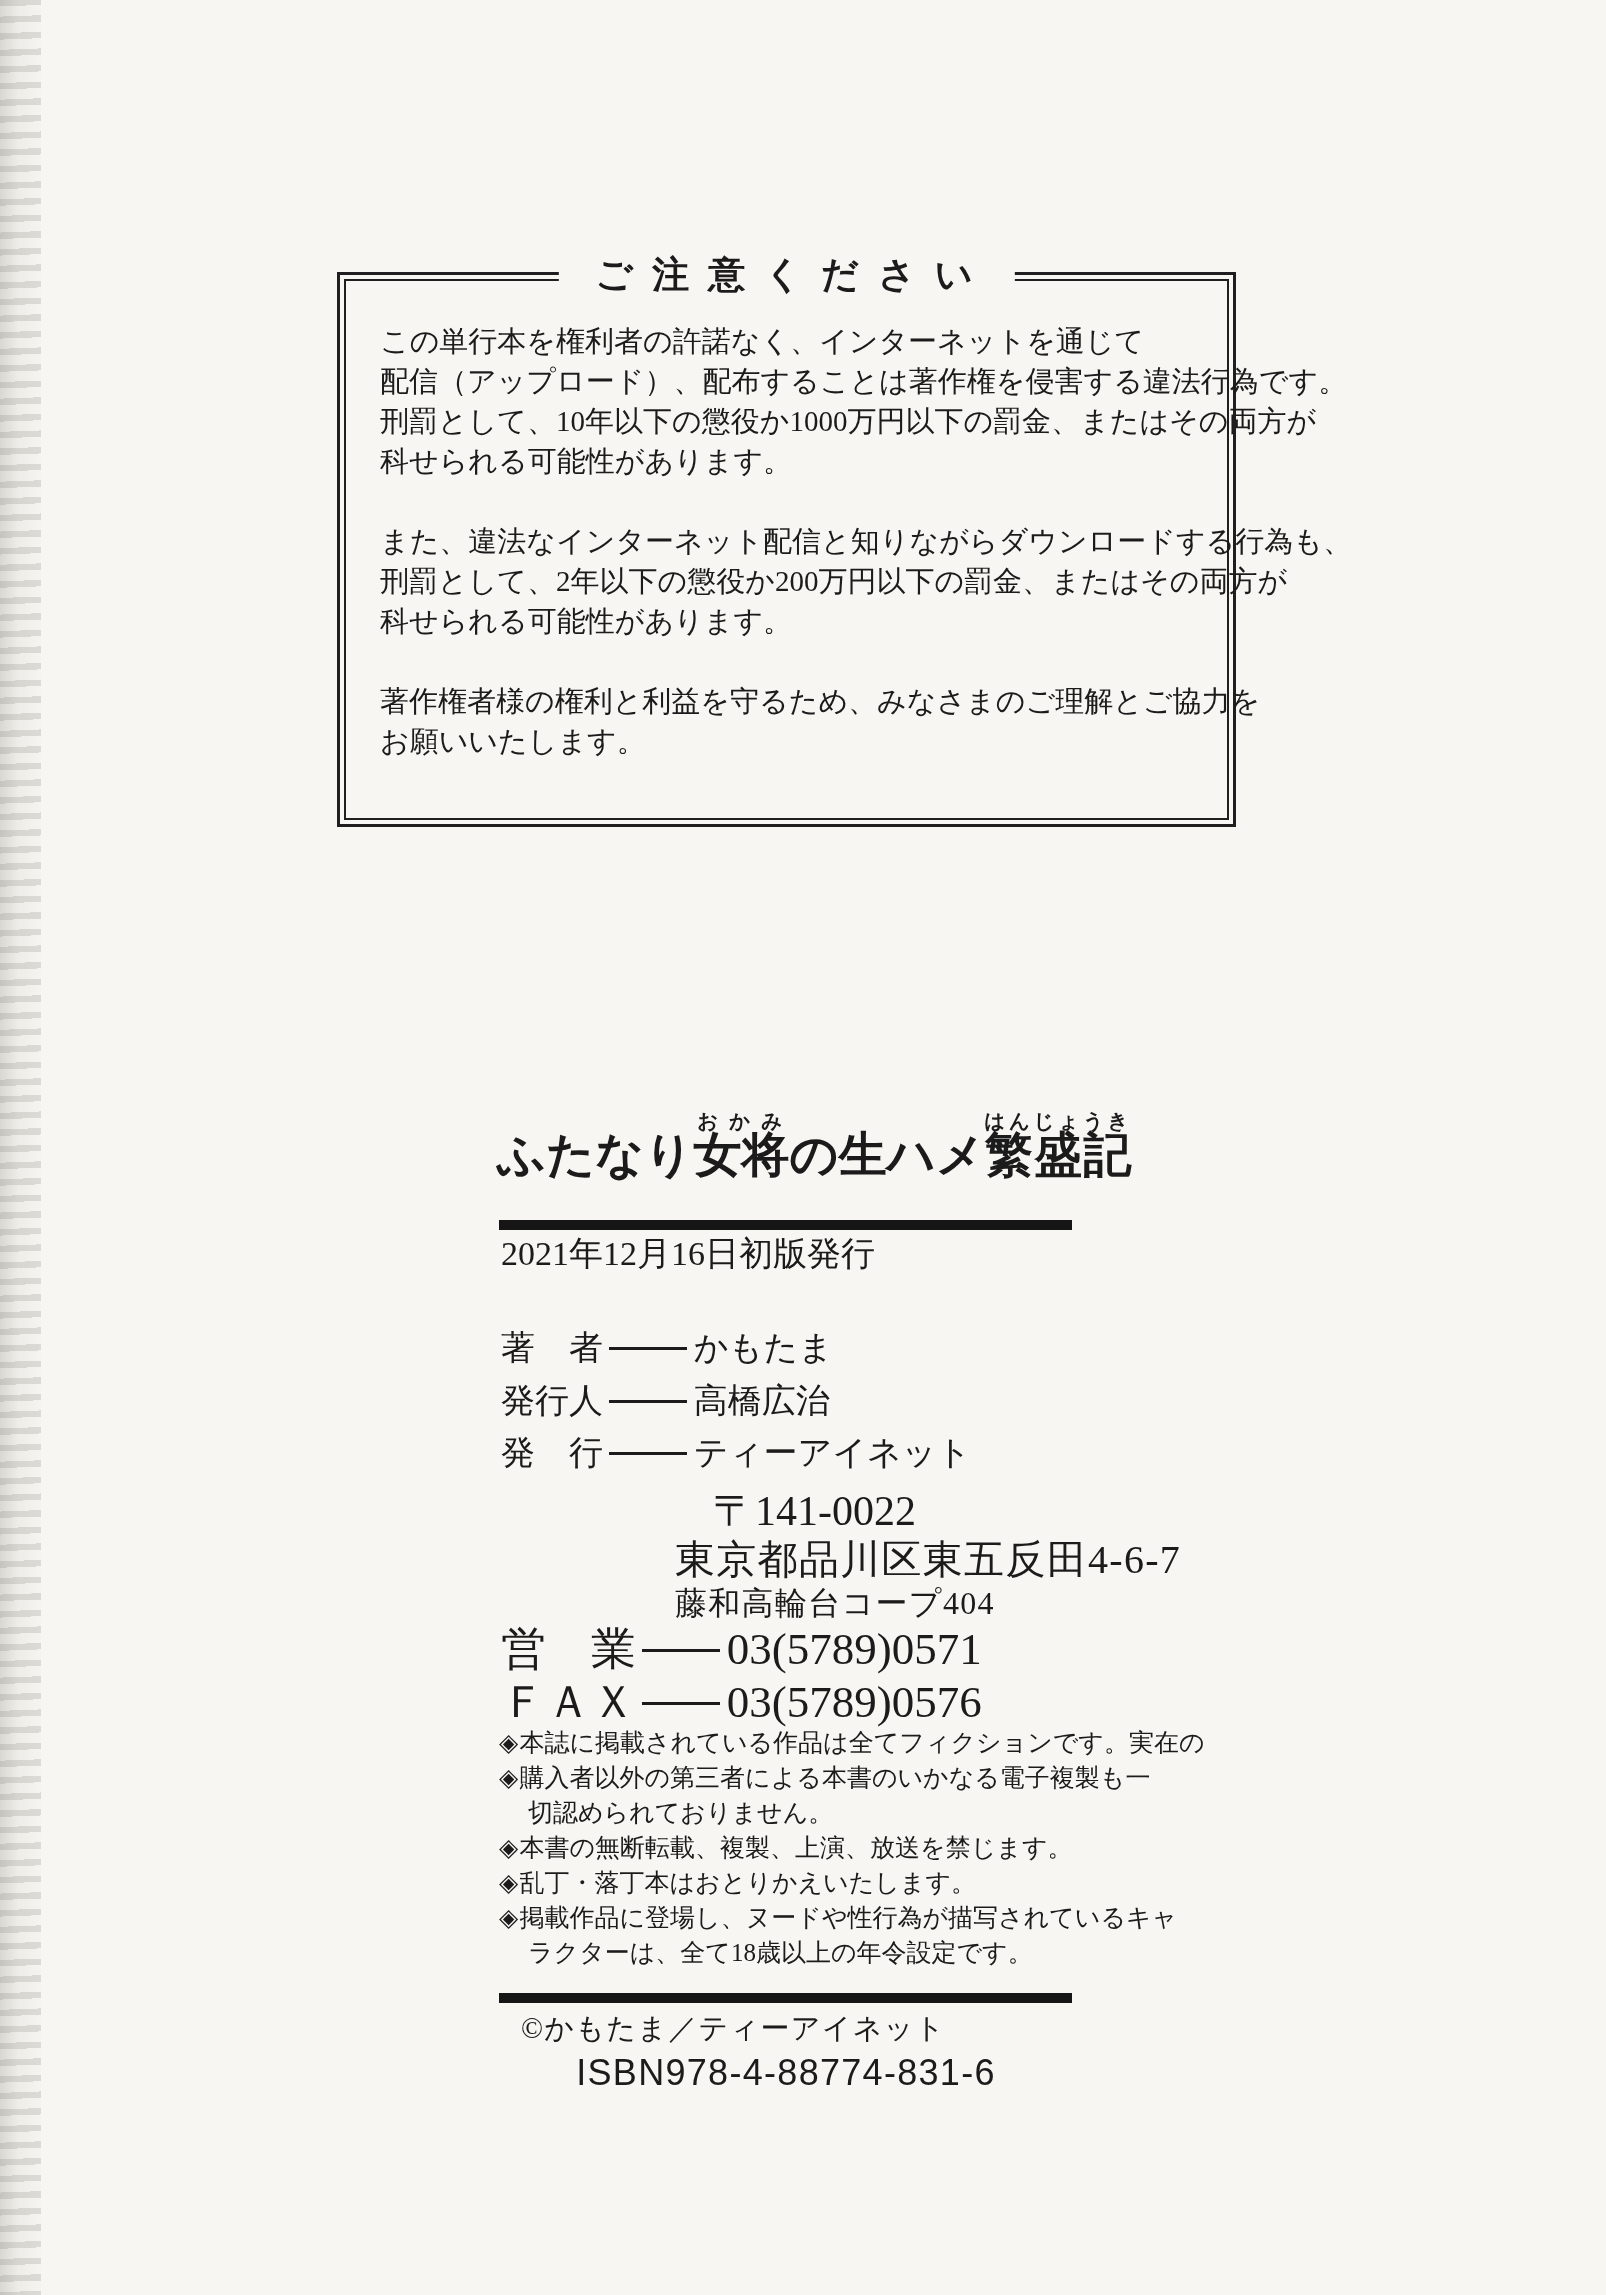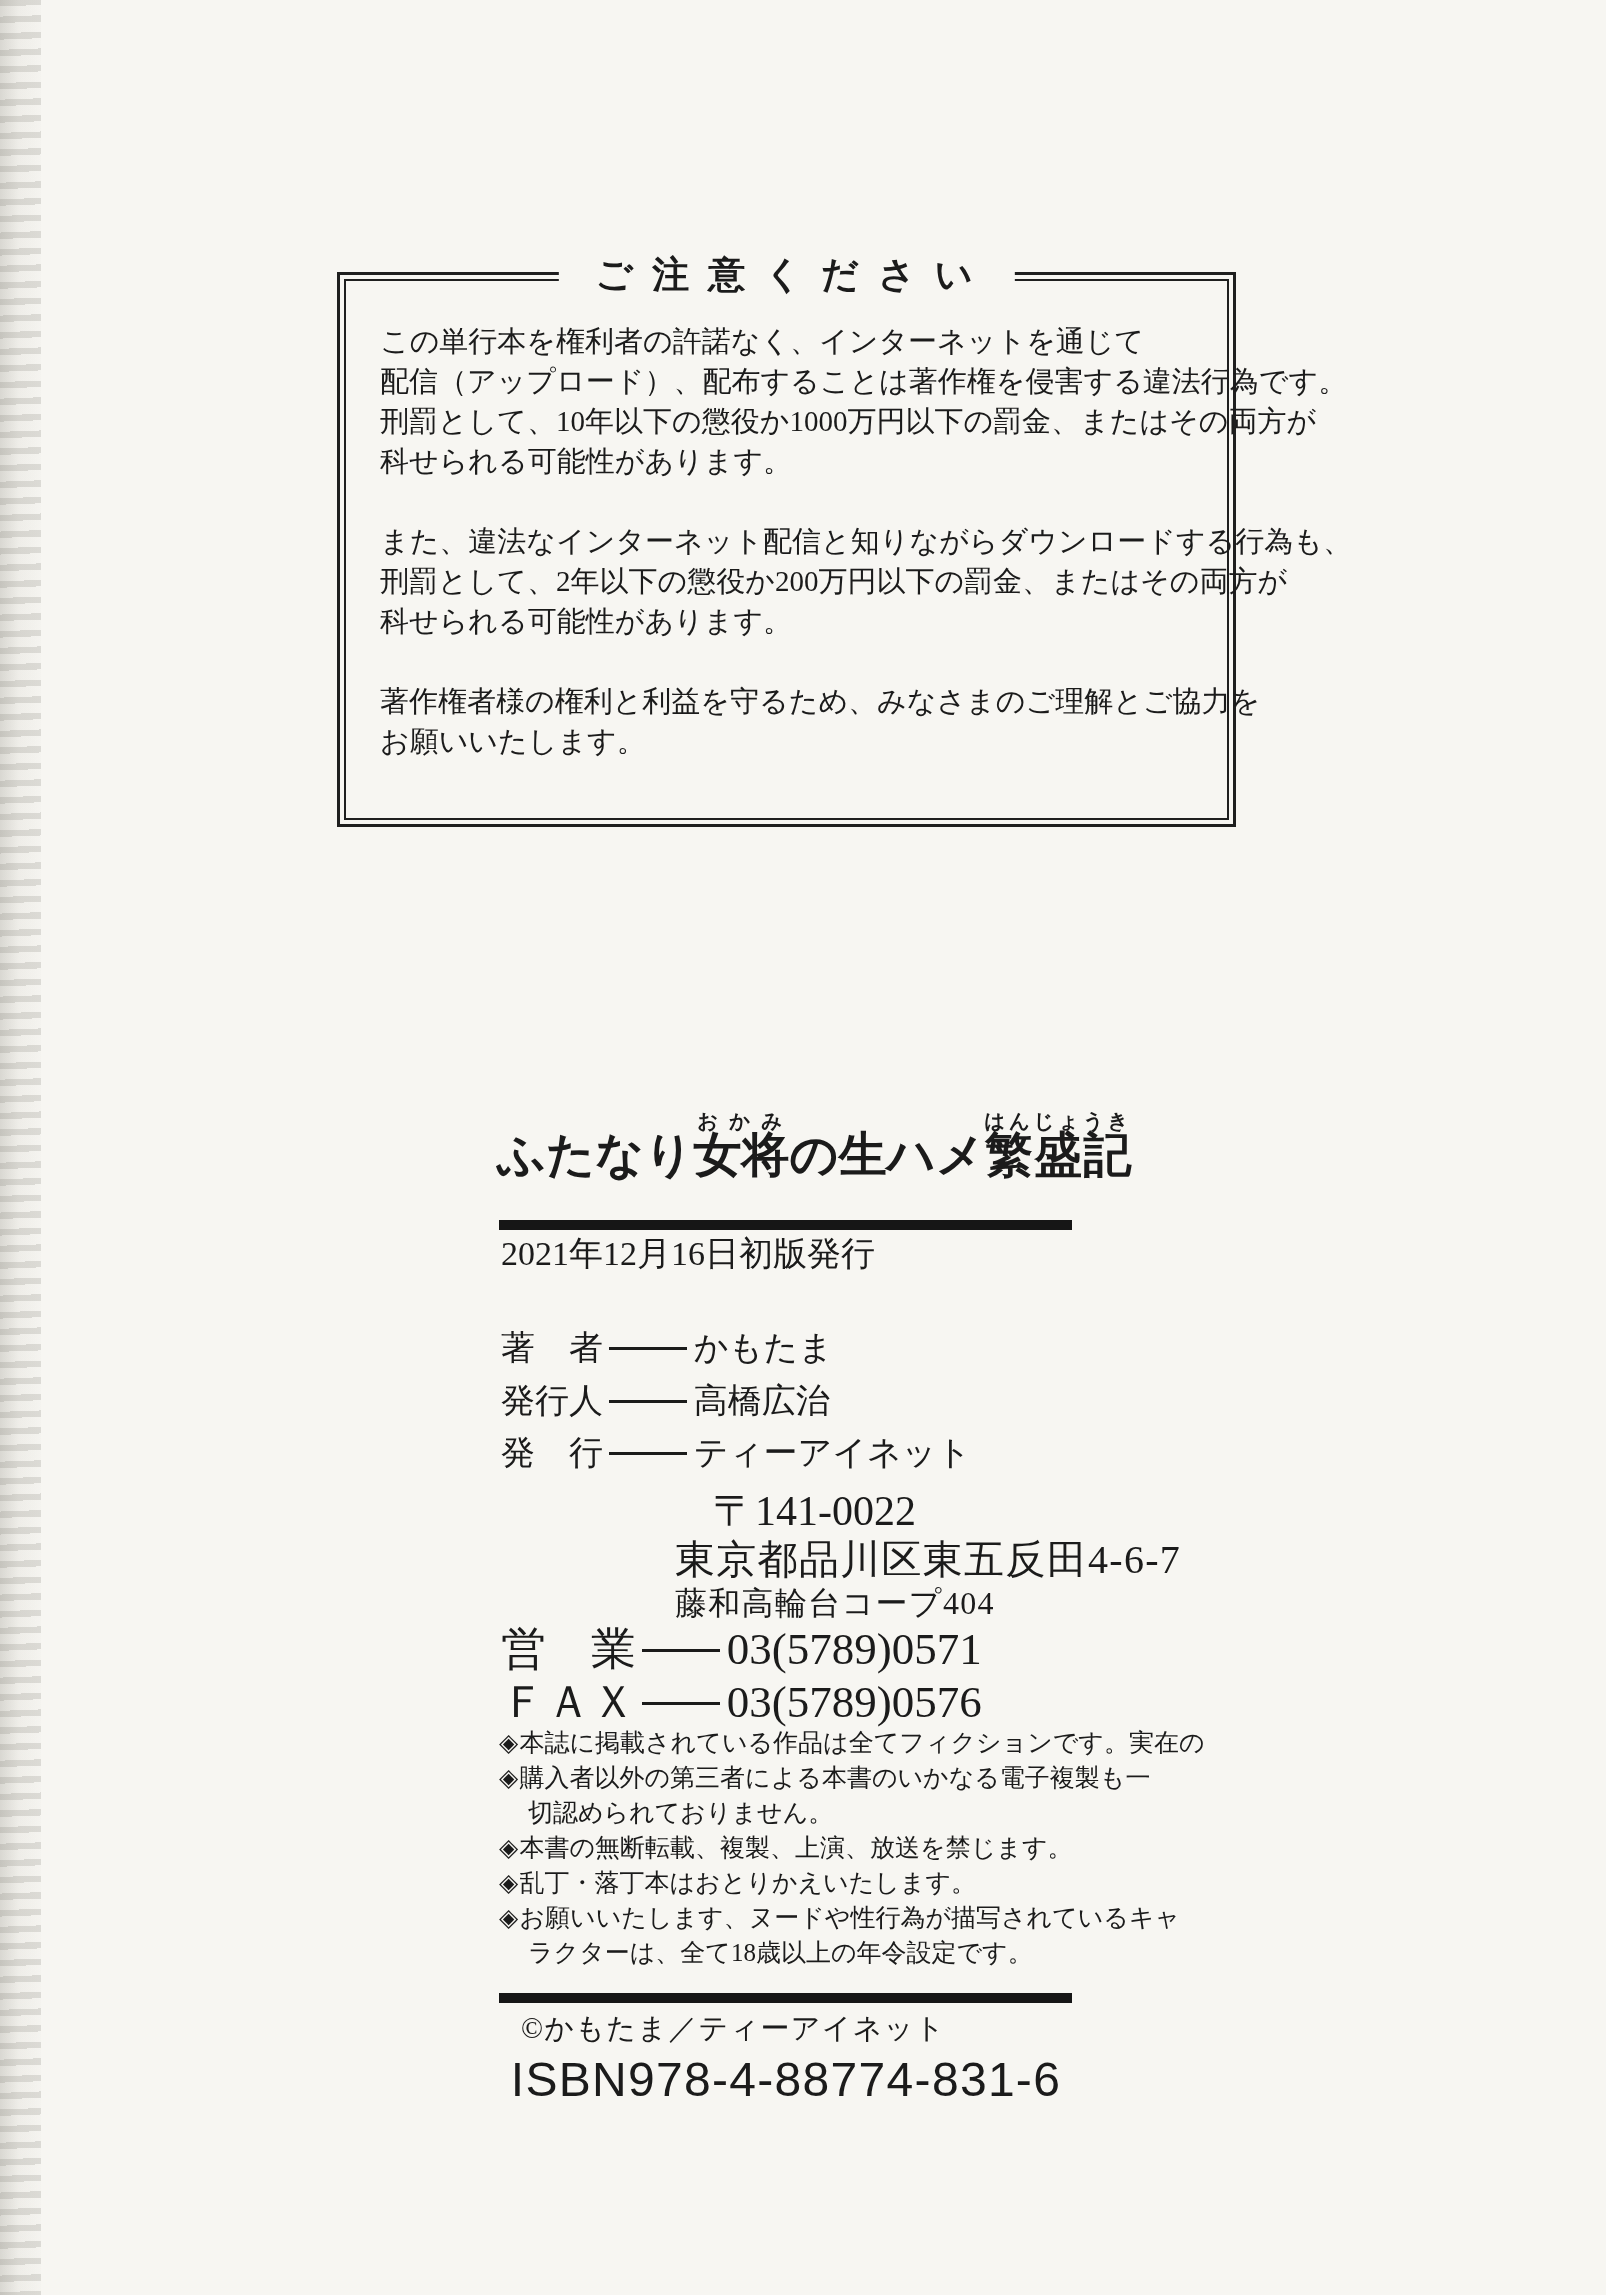--- a/index.html
+++ b/index.html
@@ -71,21 +71,21 @@
 
   .notes{position:absolute;left:499px;top:1725px;font-size:25px;line-height:35px;width:599px;}
   .notes .nline{white-space:nowrap;}
   .notes .cont{padding-left:29px;}
   .bullet{margin-right:1.3px;}
 
   .copyright{position:absolute;left:501px;top:2009px;font-size:29px;letter-spacing:1.3px;white-space:nowrap;margin-left:20px;}
   .isbn{
     position:absolute;left:499px;top:2052px;width:574px;text-align:center;
     font-family:"Liberation Sans", sans-serif;
-    font-size:48px;letter-spacing:1.3px;white-space:nowrap;
+    font-size:36px;letter-spacing:1.3px;white-space:nowrap;
   }
 </style>
 </head>
 <body>
 
 <div class="page">
 
   <div class="edge"></div>
 
   <div class="notice-box">
@@ -149,21 +149,21 @@
       <div class="nline"><span class="bullet">◈</span><span>購入者以外の第三者による本書のいかなる電子複製も一</span></div>
       <div class="nline cont"><span>切認められておりません。</span></div>
     </div>
     <div>
       <div class="nline"><span class="bullet">◈</span><span>本書の無断転載、複製、上演、放送を禁じます。</span></div>
     </div>
     <div>
       <div class="nline"><span class="bullet">◈</span><span>乱丁・落丁本はおとりかえいたします。</span></div>
     </div>
     <div>
-      <div class="nline"><span class="bullet">◈</span><span>お願いいたします、ヌードや性行為が描写されているキャ</span></div>
+      <div class="nline"><span class="bullet">◈</span><span>掲載作品に登場し、ヌードや性行為が描写されているキャ</span></div>
       <div class="nline cont"><span>ラクターは、全て18歳以上の年令設定です。</span></div>
     </div>
   </div>
 
   <div class="bar bar-bottom"></div>
 
   <div class="copyright">©かもたま／ティーアイネット</div>
 
   <div class="isbn">ISBN978-4-88774-831-6</div>
 

